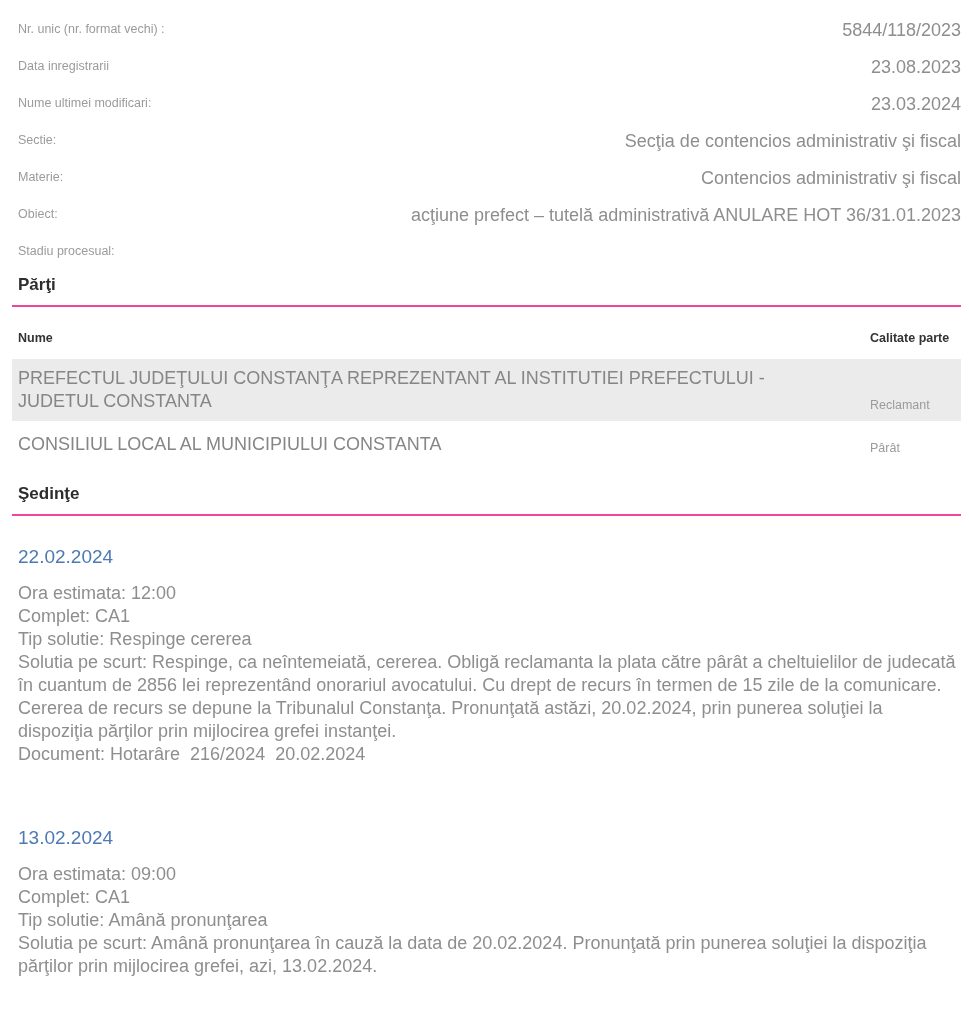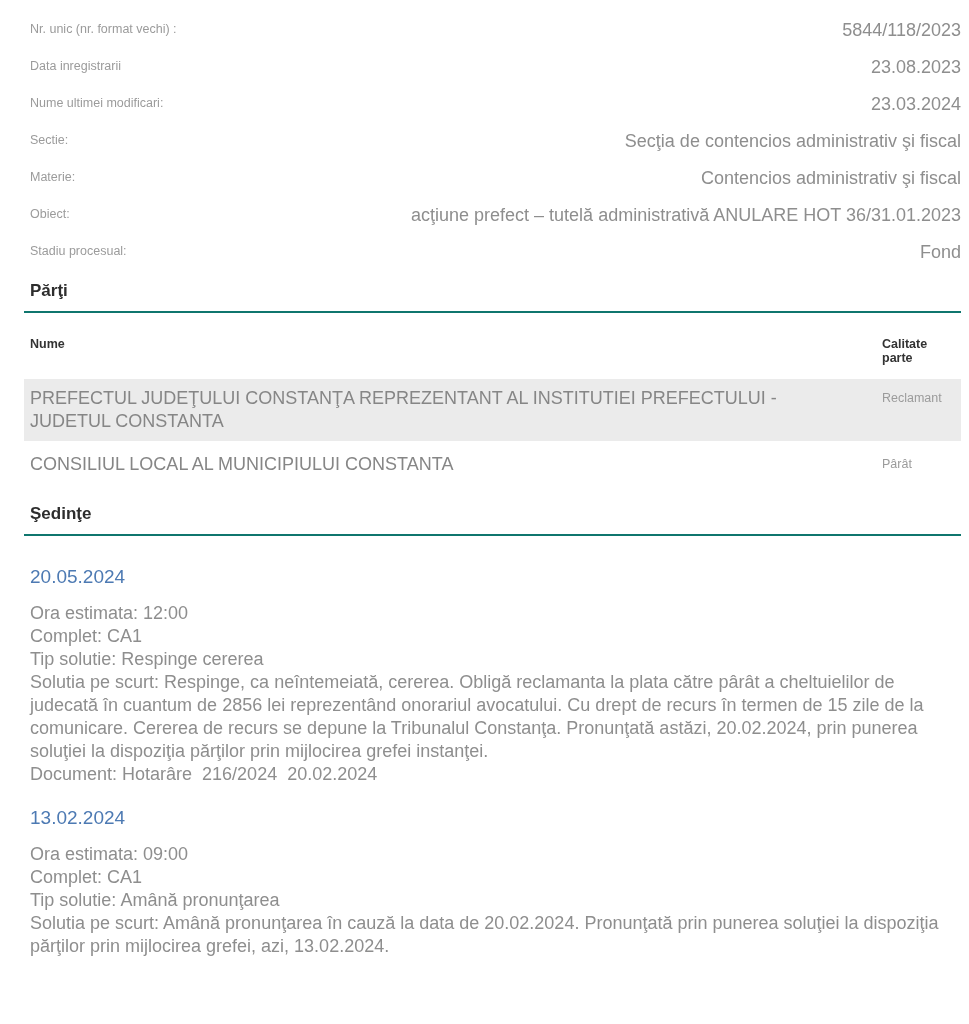--- a/index.html
+++ b/index.html
@@ -4,21 +4,21 @@
 <style>
   * { margin: 0; padding: 0; box-sizing: border-box; }
   html, body {
     background: #ffffff;
     font-family: "Liberation Sans", "DejaVu Sans", sans-serif;
   }
   .page {
     width: 969px;
     height: 1024px;
     background: #ffffff;
-    padding: 18px 8px 0 24px;
+    padding: 18px 8px 0 12px;
     overflow: hidden;
   }
 
   
   .kv-list { padding: 0 0 0 0; }
   .kv-row {
     display: flex;
     align-items: flex-start;
     margin-bottom: 12px;
   }
@@ -37,21 +37,21 @@
     text-align: right;
   }
 
   
   .section-title {
     margin-top: 16px;
     padding: 0 0 10px 6px;
     font-size: 17px;
     font-weight: bold;
     color: #2d2d2d;
-    border-bottom: 2px solid #0f766e;
+    border-bottom: 2px solid #ec4899;
   }
 
   
   .pt-header {
     display: flex;
     padding: 24px 0 14px 0;
   }
   .pt-header .pt-name,
   .pt-header .pt-role {
     font-size: 12.5px;
@@ -61,21 +61,21 @@
   .pt-name {
     flex: 0 0 770px;
     padding: 0 10px 0 6px;
   }
   .pt-role {
     flex: 1 1 auto;
     padding-left: 88px;
   }
   .pt-row {
     display: flex;
-    align-items: flex-start;
+    align-items: flex-end;
     padding: 8px 0;
   }
   .pt-row.highlight { background: #ebebeb; }
   .pt-row .pt-name {
     font-size: 18px;
     line-height: 23px;
     color: #868686;
   }
   .pt-row .pt-role {
     font-size: 12.5px;
@@ -88,21 +88,21 @@
   
   .hearing-date {
     display: block;
     margin: 30px 0 0 6px;
     font-size: 19px;
     line-height: 22px;
     color: #4d7ab3;
     text-decoration: none;
     cursor: pointer;
   }
-  .hearing-2 .hearing-date { margin-top: 21px; }
+  .hearing-2 .hearing-date { margin-top: 61px; }
   .hearing-lines {
     margin: 14px 0 0 6px;
   }
   .hearing-lines div {
     font-size: 18px;
     line-height: 23px;
     color: #8e8e8e;
     white-space: pre-wrap;
   }
 </style>
@@ -131,21 +131,20 @@
     <div class="kv-row">
       <div class="kv-label">Materie:</div>
       <div class="kv-value">Contencios administrativ şi fiscal</div>
     </div>
     <div class="kv-row">
       <div class="kv-label">Obiect:</div>
       <div class="kv-value">acţiune prefect – tutelă administrativă ANULARE HOT 36/31.01.2023</div>
     </div>
     <div class="kv-row">
       <div class="kv-label">Stadiu procesual:</div>
-      <div class="kv-value">Fond</div>
     </div>
   </div>
 
   <h2 class="section-title">Părţi</h2>
 
   <div class="parties-table">
     <div class="pt-header">
       <div class="pt-name">Nume</div>
       <div class="pt-role">Calitate parte</div>
     </div>
@@ -155,21 +154,21 @@
     </div>
     <div class="pt-row plain">
       <div class="pt-name">CONSILIUL LOCAL AL MUNICIPIULUI CONSTANTA</div>
       <div class="pt-role">Pârât</div>
     </div>
   </div>
 
   <h2 class="section-title">Şedinţe</h2>
 
   <div class="hearing hearing-1">
-    <a class="hearing-date">20.05.2024</a>
+    <a class="hearing-date">22.02.2024</a>
     <div class="hearing-lines">
       <div>Ora estimata: 12:00</div>
       <div>Complet: CA1</div>
       <div>Tip solutie: Respinge cererea</div>
       <div>Solutia pe scurt: Respinge, ca neîntemeiată, cererea. Obligă reclamanta la plata către pârât a cheltuielilor de judecată în cuantum de 2856 lei reprezentând onorariul avocatului. Cu drept de recurs în termen de 15 zile de la comunicare. Cererea de recurs se depune la Tribunalul Constanţa. Pronunţată astăzi, 20.02.2024, prin punerea soluţiei la dispoziţia părţilor prin mijlocirea grefei instanţei.</div>
       <div>Document: Hotarâre  216/2024  20.02.2024</div>
     </div>
   </div>
 
   <div class="hearing hearing-2">

